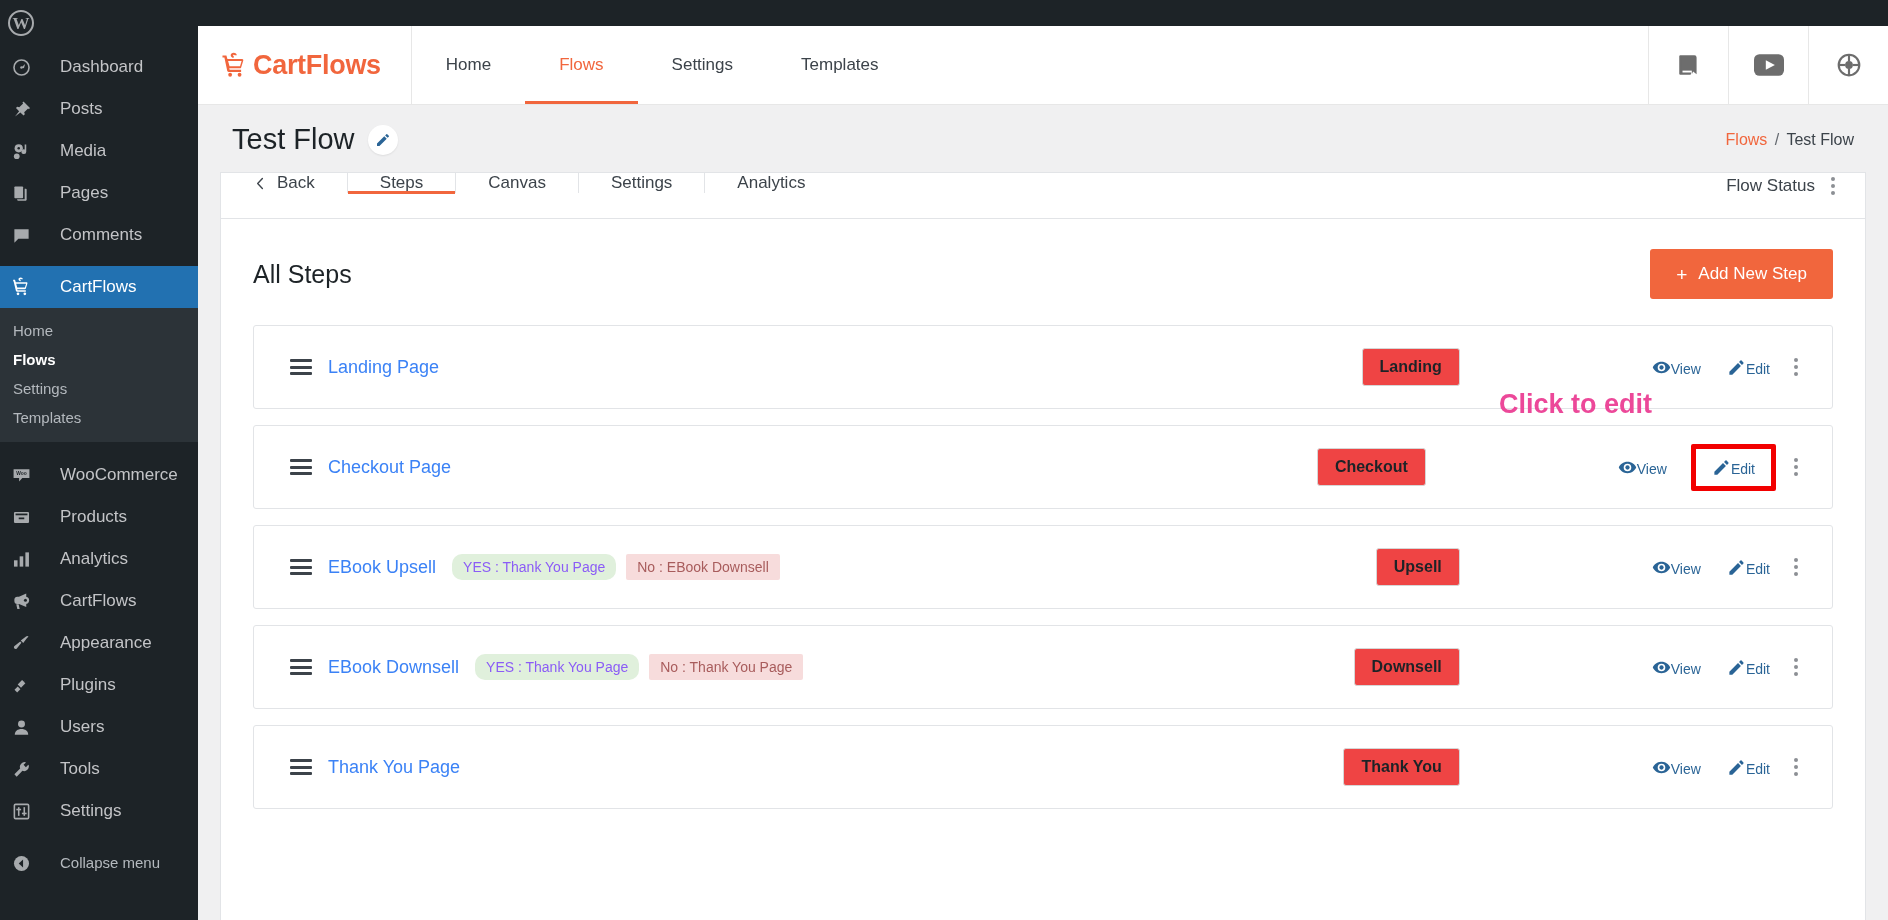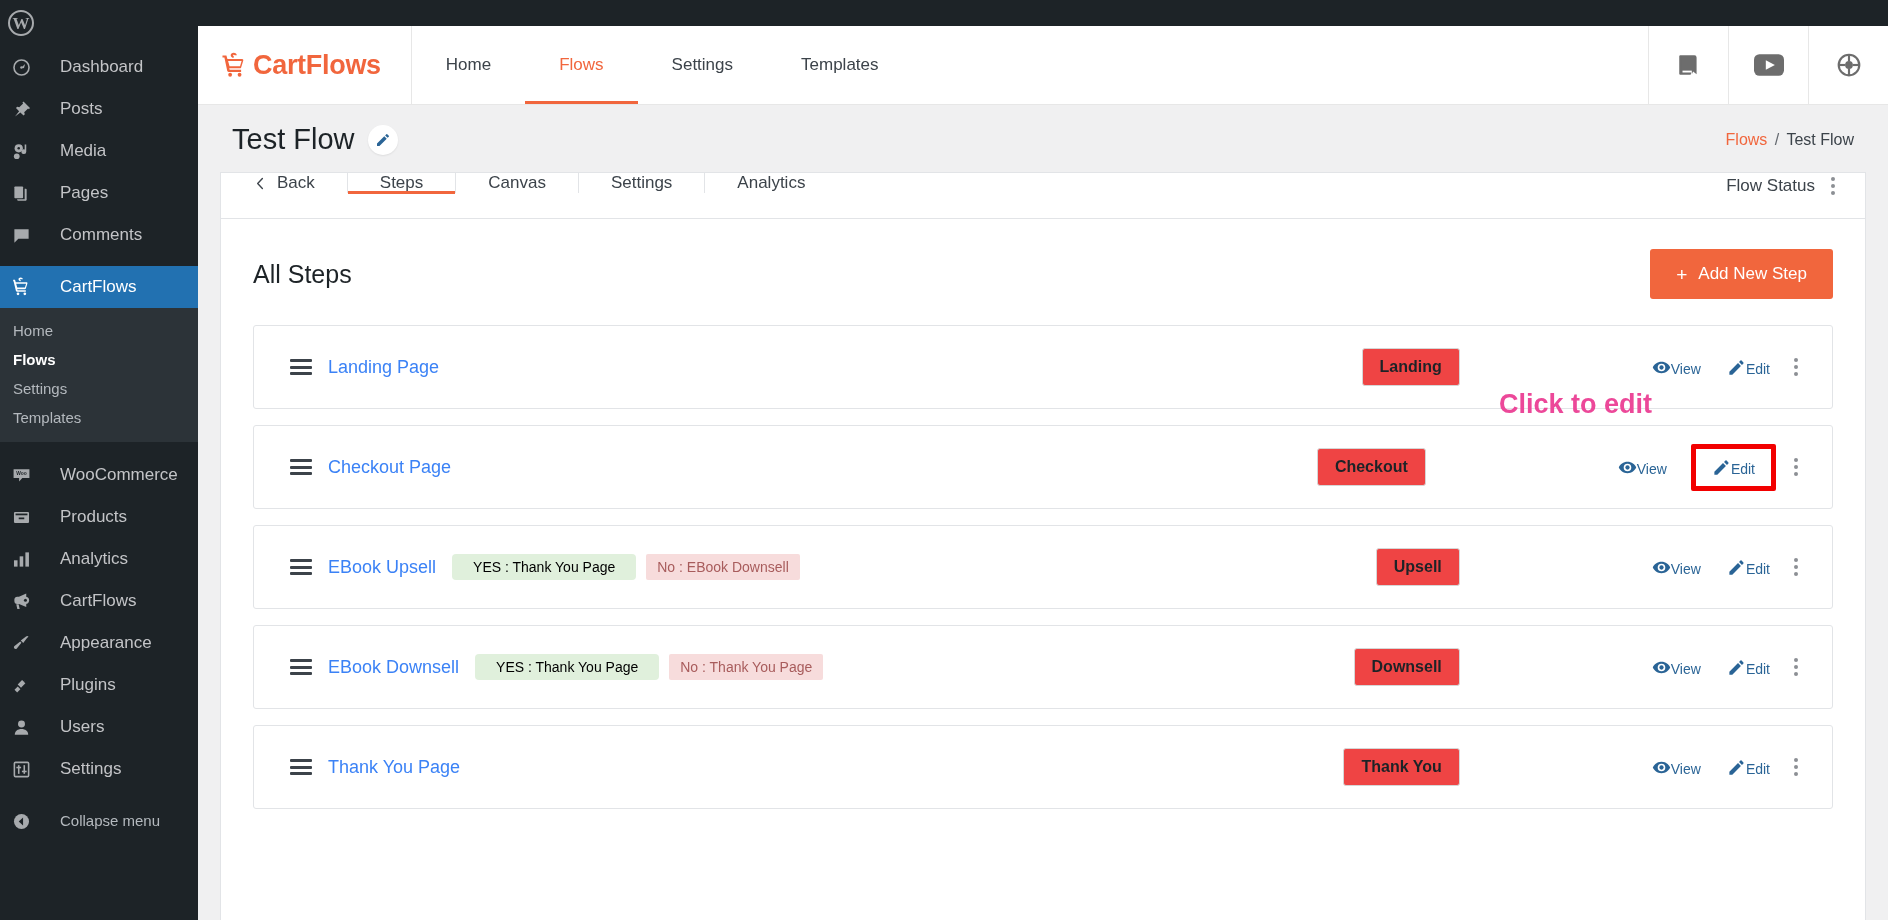--- a/index.html
+++ b/index.html
@@ -163,22 +163,22 @@
     padding: 0 28px 0 36px; margin-bottom: 16px; position: relative;
   }
   .drag-handle {
     width: 22px; height: 16px; display: flex; flex-direction: column;
     justify-content: space-between; margin-right: 16px; cursor: grab;
   }
   .drag-handle span { display: block; height: 3px; background: #3c434a; border-radius: 1px; }
   .step-name { font-size: 18px; color: #3b82f6; cursor: pointer; white-space: nowrap; }
   .cond-badges { display: flex; gap: 10px; margin-left: 16px; }
   .badge-yes {
-    background: #e0f0dc; color: #000000; font-size: 14px;
-    padding: 5px 21px; border-radius: 4px; white-space: nowrap;
+    background: #e0f0dc; color: #8b5cf6; font-size: 14px;
+    padding: 5px 11px; border-radius: 10px; white-space: nowrap;
   }
   .badge-no {
     background: #f7dcdc; color: #a85c5c; font-size: 14px;
     padding: 5px 11px; border-radius: 2px; white-space: nowrap;
   }
   .row-spacer { flex: 1; }
   .type-badge {
     background: #ef4444; border: 1px solid #d6d6d6; border-radius: 3px;
     font-size: 16px; color: #1d2327; font-weight: bold;
     padding: 9px 17px; white-space: nowrap;
@@ -341,20 +341,28 @@
           <span class="label">Plugins</span>
         </div>
         <div class="wp-menu-item">
           <span class="wp-icon">
             <svg viewBox="0 0 24 24" width="19" height="19" fill="#a7aaad">
               <circle cx="12" cy="7.5" r="4.4"></circle>
               <path d="M3.5 21c0-4.5 3.8-7.2 8.5-7.2s8.5 2.7 8.5 7.2H3.5z"></path>
             </svg>
           </span>
           <span class="label">Users</span>
+        </div>
+        <div class="wp-menu-item">
+          <span class="wp-icon">
+            <svg viewBox="0 0 24 24" width="19" height="19" fill="#a7aaad">
+              <path d="M21 6.3a6 6 0 0 1-7.8 7.4L5.9 21 3 18.1l7.3-7.3A6 6 0 0 1 17.7 3l-3.1 3.1 2.9 2.9L20.6 6a6 6 0 0 1 .4.3z"></path>
+            </svg>
+          </span>
+          <span class="label">Tools</span>
         </div>
         <div class="wp-menu-item">
           <span class="wp-icon">
             <svg viewBox="0 0 24 24" width="19" height="19" fill="none" stroke="#a7aaad" stroke-width="2">
               <rect x="3" y="3" width="18" height="18" rx="1.5"></rect>
               <line x1="8.5" y1="6.5" x2="8.5" y2="17.5"></line>
               <line x1="15.5" y1="6.5" x2="15.5" y2="17.5"></line>
               <line x1="5.5" y1="9.5" x2="11.5" y2="9.5"></line>
               <line x1="12.5" y1="14.5" x2="18.5" y2="14.5"></line>
             </svg>

